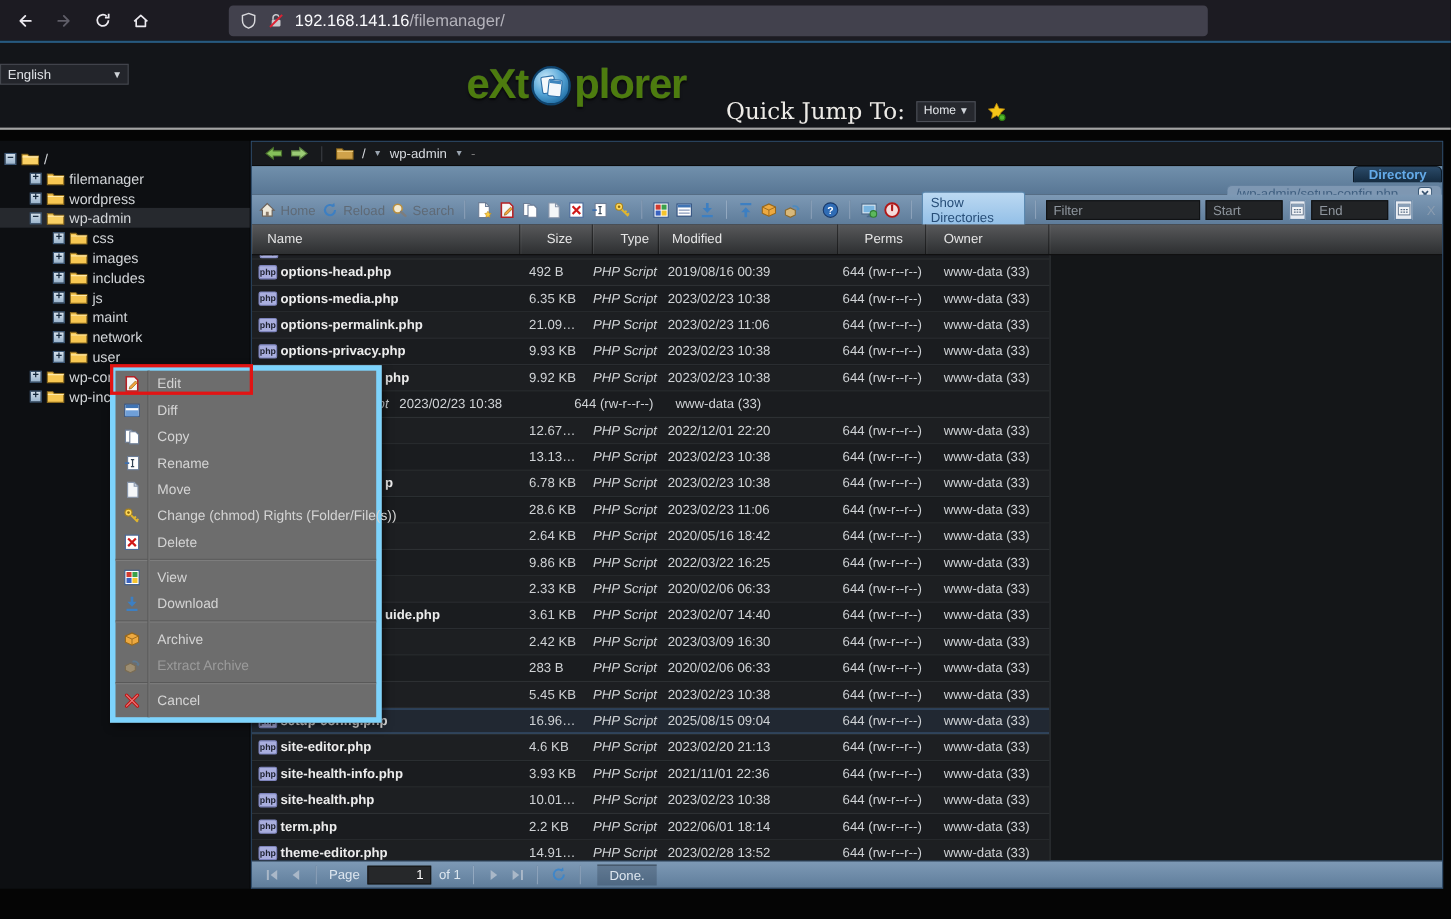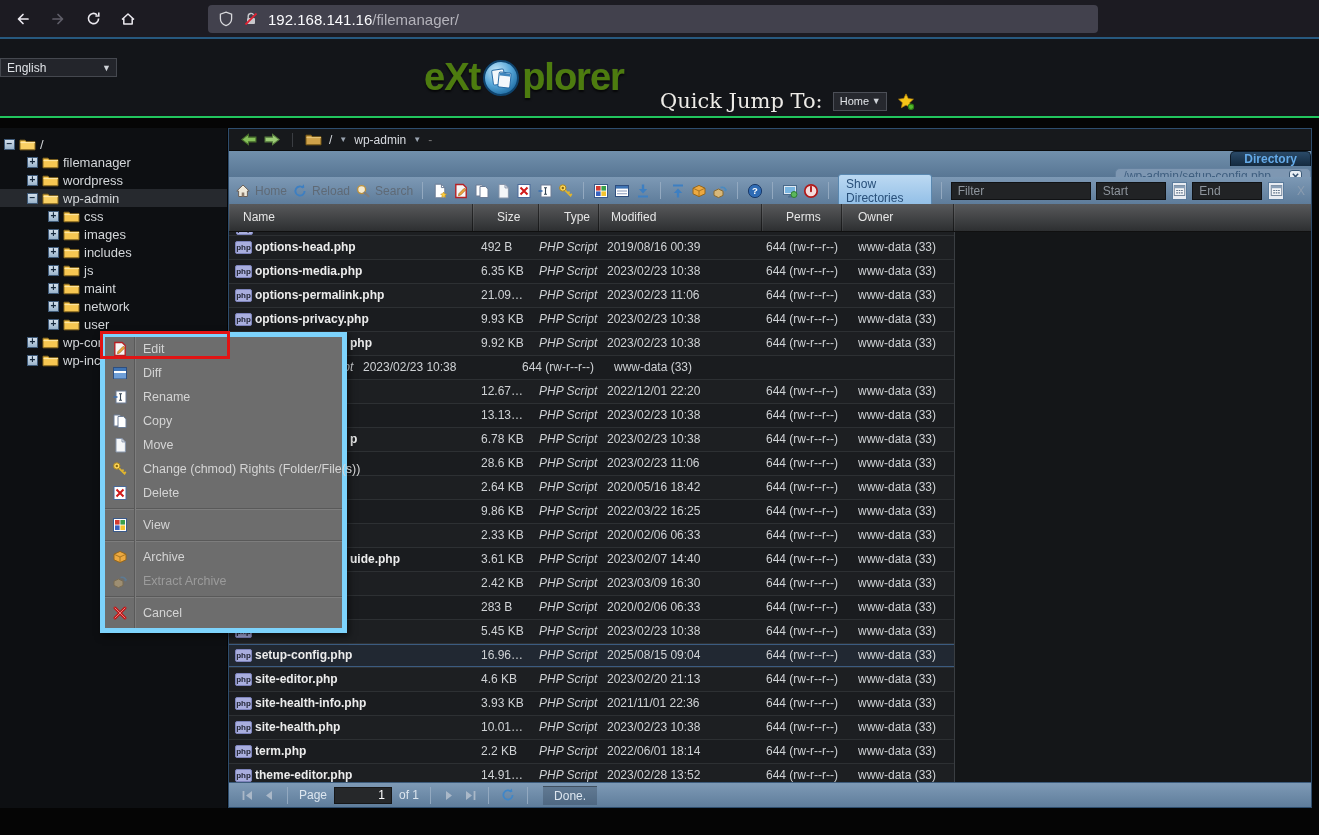--- a/index.html
+++ b/index.html
@@ -10,21 +10,21 @@
 
   
   .browser-bar { position:absolute; left:0; top:0; width:1319px; height:37px; background:#1c1b22; display:flex; align-items:center; }
   .bicon { width:30px; height:30px; display:flex; align-items:center; justify-content:center; border-radius:4px; }
   .bicon.back { margin-left:8px; } .bicon.fwd { margin-left:5px; } .bicon.rel { margin-left:5px; } .bicon.hom { margin-left:5px; }
   .urlbar { position:absolute; left:208px; top:5px; width:890px; height:28px; background:#42414d; border-radius:4px; display:flex; align-items:center; padding:0 10px; gap:9px; }
   .url-text { font-size:15px; color:#fbfbfe; }
   .url-text .path { color:#b4b3bb; }
 
   
-  .app-header { position:absolute; left:0; top:37px; width:1319px; height:81px; background:#131519; border-top:2px solid #27597f; border-bottom:2px solid #22c55e; }
+  .app-header { position:absolute; left:0; top:37px; width:1319px; height:81px; background:#131519; border-top:2px solid #27597f; border-bottom:2px solid #a3a3a3; }
   .lang-select { position:absolute; left:0; top:19px; width:117px; height:19px; background:#23252b; border:1px solid #45484f; color:#dfe2e6; font-size:12px; display:flex; align-items:center; padding-left:6px; }
   .lang-select .chev, .jump-select .chev { margin-left:auto; margin-right:5px; font-size:9px; color:#cfd3d8; }
   .logo { position:absolute; left:424px; top:17px; display:flex; align-items:center; }
   .logo-txt { font-size:38px; font-weight:bold; letter-spacing:-1px; color:#4d7c0f; text-shadow:0 2px 2px rgba(0,0,0,.7), 0 0 1px #ffffff33; }
   .logo-ball { width:36px; height:36px; border-radius:50%; margin:0 3px; background:radial-gradient(circle at 35% 28%, #c6e7f8, #5aa9da 45%, #1a689f 85%); border:2px solid #0f446e; position:relative; overflow:hidden; }
   .logo-ball .pg { position:absolute; width:13px; height:16px; background:#f4f8fb; border:1px solid #2a6da5; border-radius:2px; }
   .logo-ball .pg.p1 { left:7px; top:7px; transform:rotate(-8deg); }
   .logo-ball .pg.p2 { left:13px; top:10px; transform:rotate(6deg); box-shadow:inset 0 3px 0 #3f86bd; }
   .quickjump { position:absolute; left:660px; top:50px; display:flex; align-items:center; gap:10px; }
   .qj-label { font-family:"DejaVu Serif", serif; font-size:21px; color:#edebe7; }
@@ -783,35 +783,35 @@
             <rect x="1.5" y="2.5" width="13" height="11" fill="#fff" stroke="#2e4e7e"></rect>
             <rect x="2" y="3" width="12" height="3" fill="#3f74b4"></rect>
             <rect x="2" y="8" width="12" height="5.5" fill="#6f9fd8"></rect>
           </svg>
         </span>
         <span class="ml">Diff</span>
       </div>
     <div class="mi">
         <span class="mic">
           <svg width="16" height="16" viewBox="0 0 16 16">
+            <path d="M2 2h5.4L10 4.6V13H2z" fill="#fff" stroke="#6c7d96"></path>
+            <path d="M6 3.5h5.4L14 6.1v8.4H6z" fill="#fff" stroke="#6c7d96"></path>
+          </svg>
+        </span>
+        <span class="ml">Copy</span>
+      </div>
+    <div class="mi">
+        <span class="mic">
+          <svg width="16" height="16" viewBox="0 0 16 16">
             <rect x="4" y="2" width="10" height="12" fill="#fff" stroke="#6c7d96"></rect>
             <path d="M8.5 4.8v6.4M7 4.8h3M7 11.2h3" stroke="#334455" stroke-width="1.1" fill="none"></path>
             <path d="M1.5 8h4" stroke="#3d6fae" stroke-width="1.6"></path>
           </svg>
         </span>
         <span class="ml">Rename</span>
-      </div>
-    <div class="mi">
-        <span class="mic">
-          <svg width="16" height="16" viewBox="0 0 16 16">
-            <path d="M2 2h5.4L10 4.6V13H2z" fill="#fff" stroke="#6c7d96"></path>
-            <path d="M6 3.5h5.4L14 6.1v8.4H6z" fill="#fff" stroke="#6c7d96"></path>
-          </svg>
-        </span>
-        <span class="ml">Copy</span>
       </div>
     <div class="mi">
         <span class="mic">
           <svg width="16" height="16" viewBox="0 0 16 16">
             <path d="M4 1.5h6l3.4 3.4V15H4z" fill="#f4f6f8" stroke="#8795aa"></path>
             <path d="M10 1.5v3.4h3.4" fill="none" stroke="#8795aa"></path>
           </svg>
         </span>
         <span class="ml">Move</span>
       </div>
@@ -840,20 +840,30 @@
           <svg width="16" height="16" viewBox="0 0 16 16">
             <rect x="1.5" y="1.5" width="13" height="13" fill="#fff" stroke="#3a5a8a"></rect>
             <rect x="3" y="3" width="4.6" height="4.6" fill="#d33b30"></rect>
             <rect x="8.4" y="3" width="4.6" height="4.6" fill="#3aa04a"></rect>
             <rect x="3" y="8.4" width="4.6" height="4.6" fill="#3a62c0"></rect>
             <rect x="8.4" y="8.4" width="4.6" height="4.6" fill="#f5c42e"></rect>
           </svg>
         </span>
         <span class="ml">View</span>
       </div>
+    <div class="mi">
+        <span class="mic">
+          <svg width="16" height="16" viewBox="0 0 16 16">
+            <path d="M8 1.5v6.5" stroke="#3d7fc2" stroke-width="2.4"></path>
+            <path d="M3.8 6L8 10.6 12.2 6z" fill="#3d7fc2"></path>
+            <path d="M3 13.5h10" stroke="#3d7fc2" stroke-width="2"></path>
+          </svg>
+        </span>
+        <span class="ml">Download</span>
+      </div>
     <div class="msep"></div>
     <div class="mi">
         <span class="mic">
           <svg width="16" height="16" viewBox="0 0 16 16">
             <path d="M2 5.2L8 2.4l6 2.8v5.6L8 13.6 2 10.8z" fill="#eda940" stroke="#96671c"></path>
             <path d="M2 5.2L8 8l6-2.8M8 8v5.6" fill="none" stroke="#96671c" stroke-width=".8"></path>
           </svg>
         </span>
         <span class="ml">Archive</span>
       </div>

